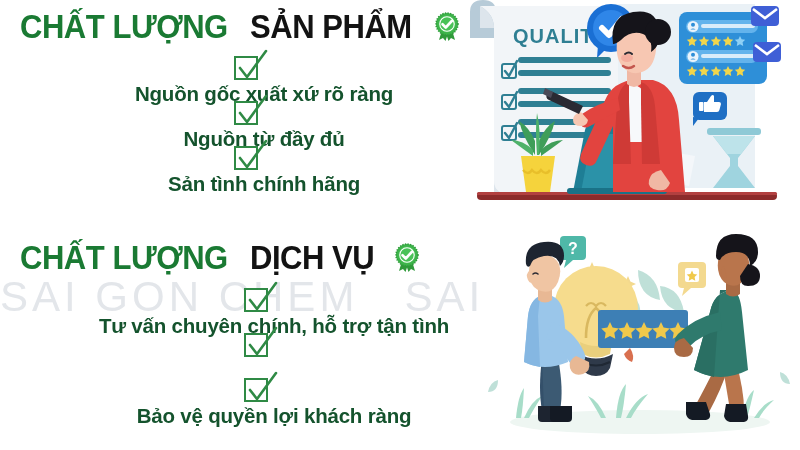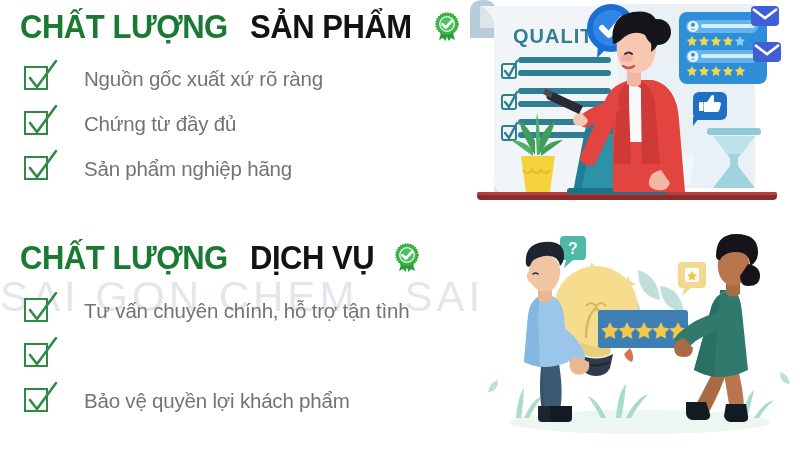--- a/index.html
+++ b/index.html
@@ -34,22 +34,23 @@
   #block-product .heading{margin:10px 0 0 20px;}
   #block-service .heading{margin:16px 0 0 20px;}
   .heading .h-green{color:#1a7a33;transform:scaleX(.94);transform-origin:left center;}
   .heading .h-black{color:#131313;transform:scaleX(.94);transform-origin:left center;}
 
   .list{list-style:none;margin:0;padding:0;}
   #block-product .list{margin:13px 0 0 24px;}
   #block-service .list{margin:14px 0 0 24px;}
   .list li{
     display:flex;align-items:center;
-    color:#737373;font-weight:normal;font-size:20.5px;
+    color:#14532d;font-weight:bold;font-size:20.5px;
     letter-spacing:-0.2px;
+    flex-direction:column;
   }
   #block-product .list li{height:45px;}
   #block-service .list li{height:45px;}
   .list li .txt{margin-left:34px;white-space:nowrap;}
 
   
   .cbox{position:relative;width:26px;height:26px;flex:none;}
   .cbox .sq{
     position:absolute;left:0;top:0;width:24px;height:24px;
     border:2px solid #2f8a45;box-sizing:border-box;background:#fff;
@@ -103,30 +104,30 @@
         </span>
         <span class="txt">Nguồn gốc xuất xứ rõ ràng</span>
       </li>
       <li>
         <span class="cbox">
           <span class="sq"></span>
           <svg viewBox="0 0 34 34">
               <path d="M5 18 L12 27 L31 1" fill="none" stroke="#2f8a45" stroke-width="2.6" stroke-linecap="round" stroke-linejoin="round"></path>
             </svg>
         </span>
-        <span class="txt">Chứng từ đầy đủ</span>
-      </li>
-      <li>
-        <span class="cbox">
-          <span class="sq"></span>
-          <svg viewBox="0 0 34 34">
-              <path d="M5 18 L12 27 L31 1" fill="none" stroke="#2f8a45" stroke-width="2.6" stroke-linecap="round" stroke-linejoin="round"></path>
-            </svg>
-        </span>
-        <span class="txt">Sản phẩm nghiệp hãng</span>
+        <span class="txt">Nguồn từ đầy đủ</span>
+      </li>
+      <li>
+        <span class="cbox">
+          <span class="sq"></span>
+          <svg viewBox="0 0 34 34">
+              <path d="M5 18 L12 27 L31 1" fill="none" stroke="#2f8a45" stroke-width="2.6" stroke-linecap="round" stroke-linejoin="round"></path>
+            </svg>
+        </span>
+        <span class="txt">Sản tình chính hãng</span>
       </li>
     </ul>
   </div>
 
   <div class="block" id="block-service">
 
     <div class="heading">
       <span class="h-green">CHẤT LƯỢNG</span>
       <span class="h-black">DỊCH VỤ</span>
       <svg class="badge" viewBox="0 0 64 64">
@@ -160,21 +161,21 @@
             </svg>
         </span>
       </li>
       <li>
         <span class="cbox">
           <span class="sq"></span>
           <svg viewBox="0 0 34 34">
               <path d="M5 18 L12 27 L31 1" fill="none" stroke="#2f8a45" stroke-width="2.6" stroke-linecap="round" stroke-linejoin="round"></path>
             </svg>
         </span>
-        <span class="txt">Bảo vệ quyền lợi khách phẩm</span>
+        <span class="txt">Bảo vệ quyền lợi khách ràng</span>
       </li>
     </ul>
   </div>
 
   <div id="illo-top">
     <svg viewBox="0 0 345 222" xmlns="http://www.w3.org/2000/svg">
 
       <rect x="0" y="0" width="345" height="222" fill="#ffffff"></rect>
       <path d="M150 4 H300 V188 H150 Z" fill="#eaf1f6"></path>
       <path d="M15 12 q0-12 13-12 q13 0 13 12 v26 H15 Z" fill="#b7cbd8"></path>

